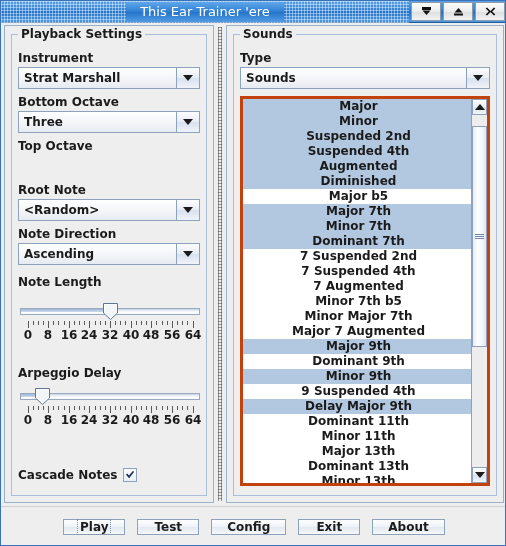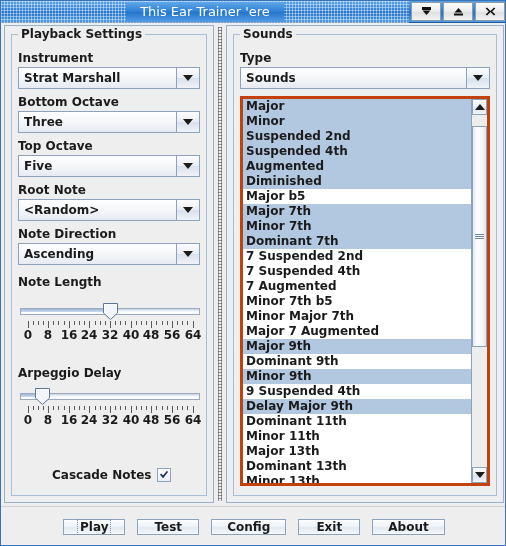--- a/index.html
+++ b/index.html
@@ -74,20 +74,21 @@
   }
   .tbtn svg { display: block; }
 
   
   .content {
     position: absolute;
     left: 3px; top: 24px;
     width: 500px;
     height: 478px;
     box-sizing: border-box;
+    text-align: center;
   }
   .pane-left {
     position: absolute;
     left: 0; top: 0;
     width: 210px;
     height: 478px;
     box-sizing: border-box;
     border: 1px solid #9aafc8;
     background: #eeeeee;
   }
@@ -440,26 +441,20 @@
 
       <div class="flabel" style="left:13px; top:69px;">Bottom Octave</div>
       <div class="combo" style="left:13px; top:85px; width:182px;">
         <div class="cval">Three</div>
         <div class="carrow">
             <i></i>
           </div>
       </div>
 
       <div class="flabel" style="left:13px; top:113px;">Top Octave</div>
-      <div class="combo" style="left:13px; top:129px; width:182px;">
-        <div class="cval">Five</div>
-        <div class="carrow">
-            <i></i>
-          </div>
-      </div>
 
       <div class="flabel" style="left:13px; top:157px;">Root Note</div>
       <div class="combo" style="left:13px; top:173px; width:182px;">
         <div class="cval">&lt;Random&gt;</div>
         <div class="carrow">
             <i></i>
           </div>
       </div>
 
       <div class="flabel" style="left:13px; top:201px;">Note Direction</div>
@@ -579,21 +574,21 @@
             <b style="left: 49px;">16</b>
             <b style="left: 69px;">24</b>
             <b style="left: 90px;">32</b>
             <b style="left: 111px;">40</b>
             <b style="left: 131px;">48</b>
             <b style="left: 152px;">56</b>
             <b style="left: 173px;">64</b>
           </div>
         </div>
 
-      <div class="checkrow" style="left:13px; top:442px;margin-left:34px;">
+      <div class="checkrow" style="left:13px; top:442px;">
         <span class="ctext">Cascade Notes</span>
         <span class="checkbox" id="cascade-box">
           <svg width="10" height="10" viewBox="0 0 10 10">
             <path d="M1 4.8 L2.2 3.6 L4 5.6 L8 0.8 L9 1.9 L4.1 8.2 Z" fill="#1b2f57"></path>
           </svg>
         </span>
       </div>
     </div>
 
     <div class="divider">

